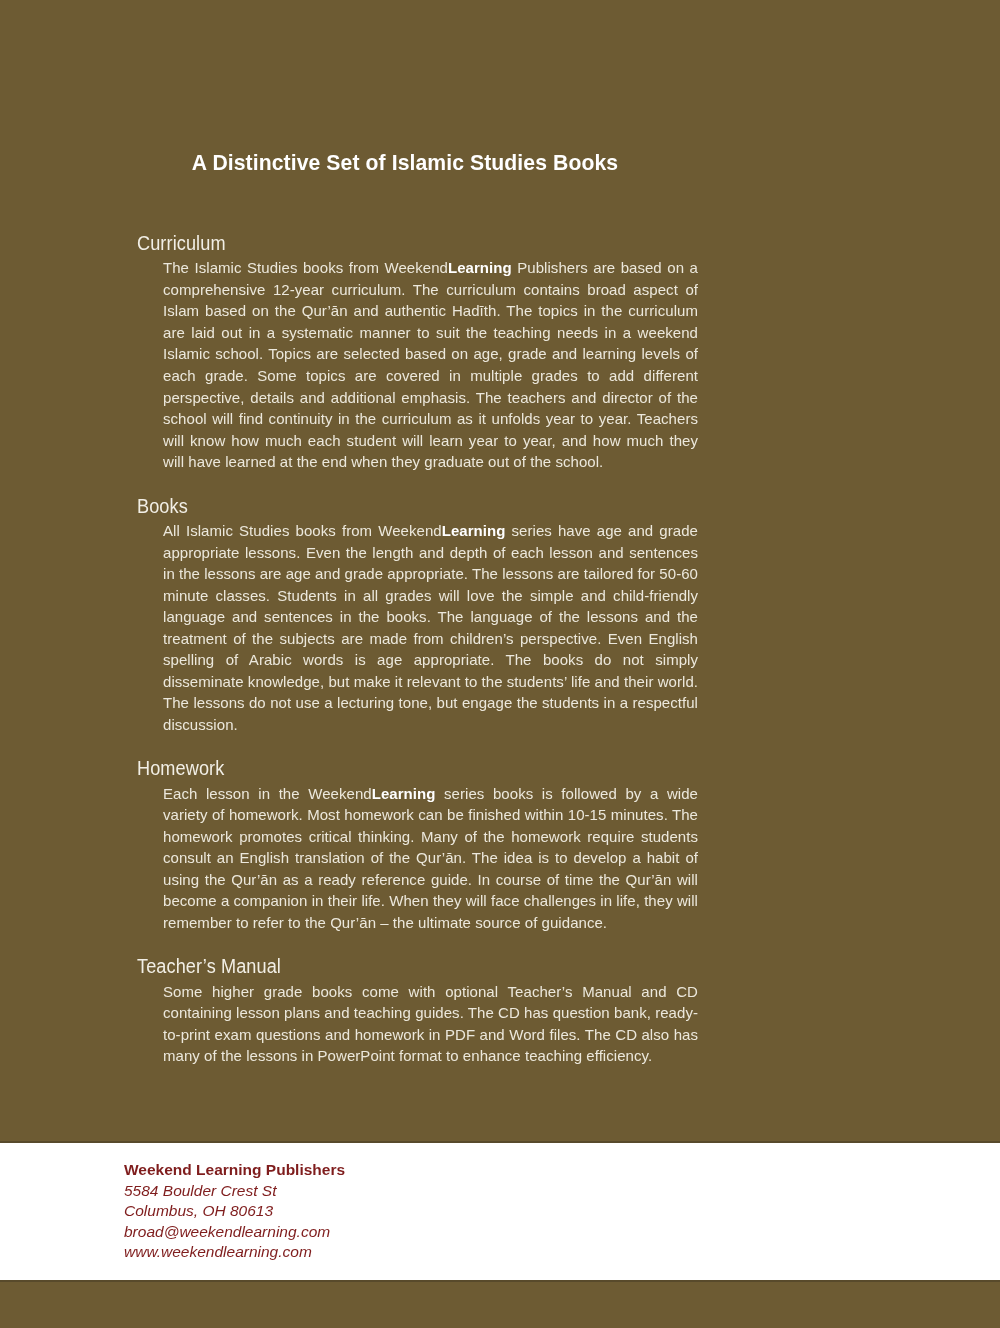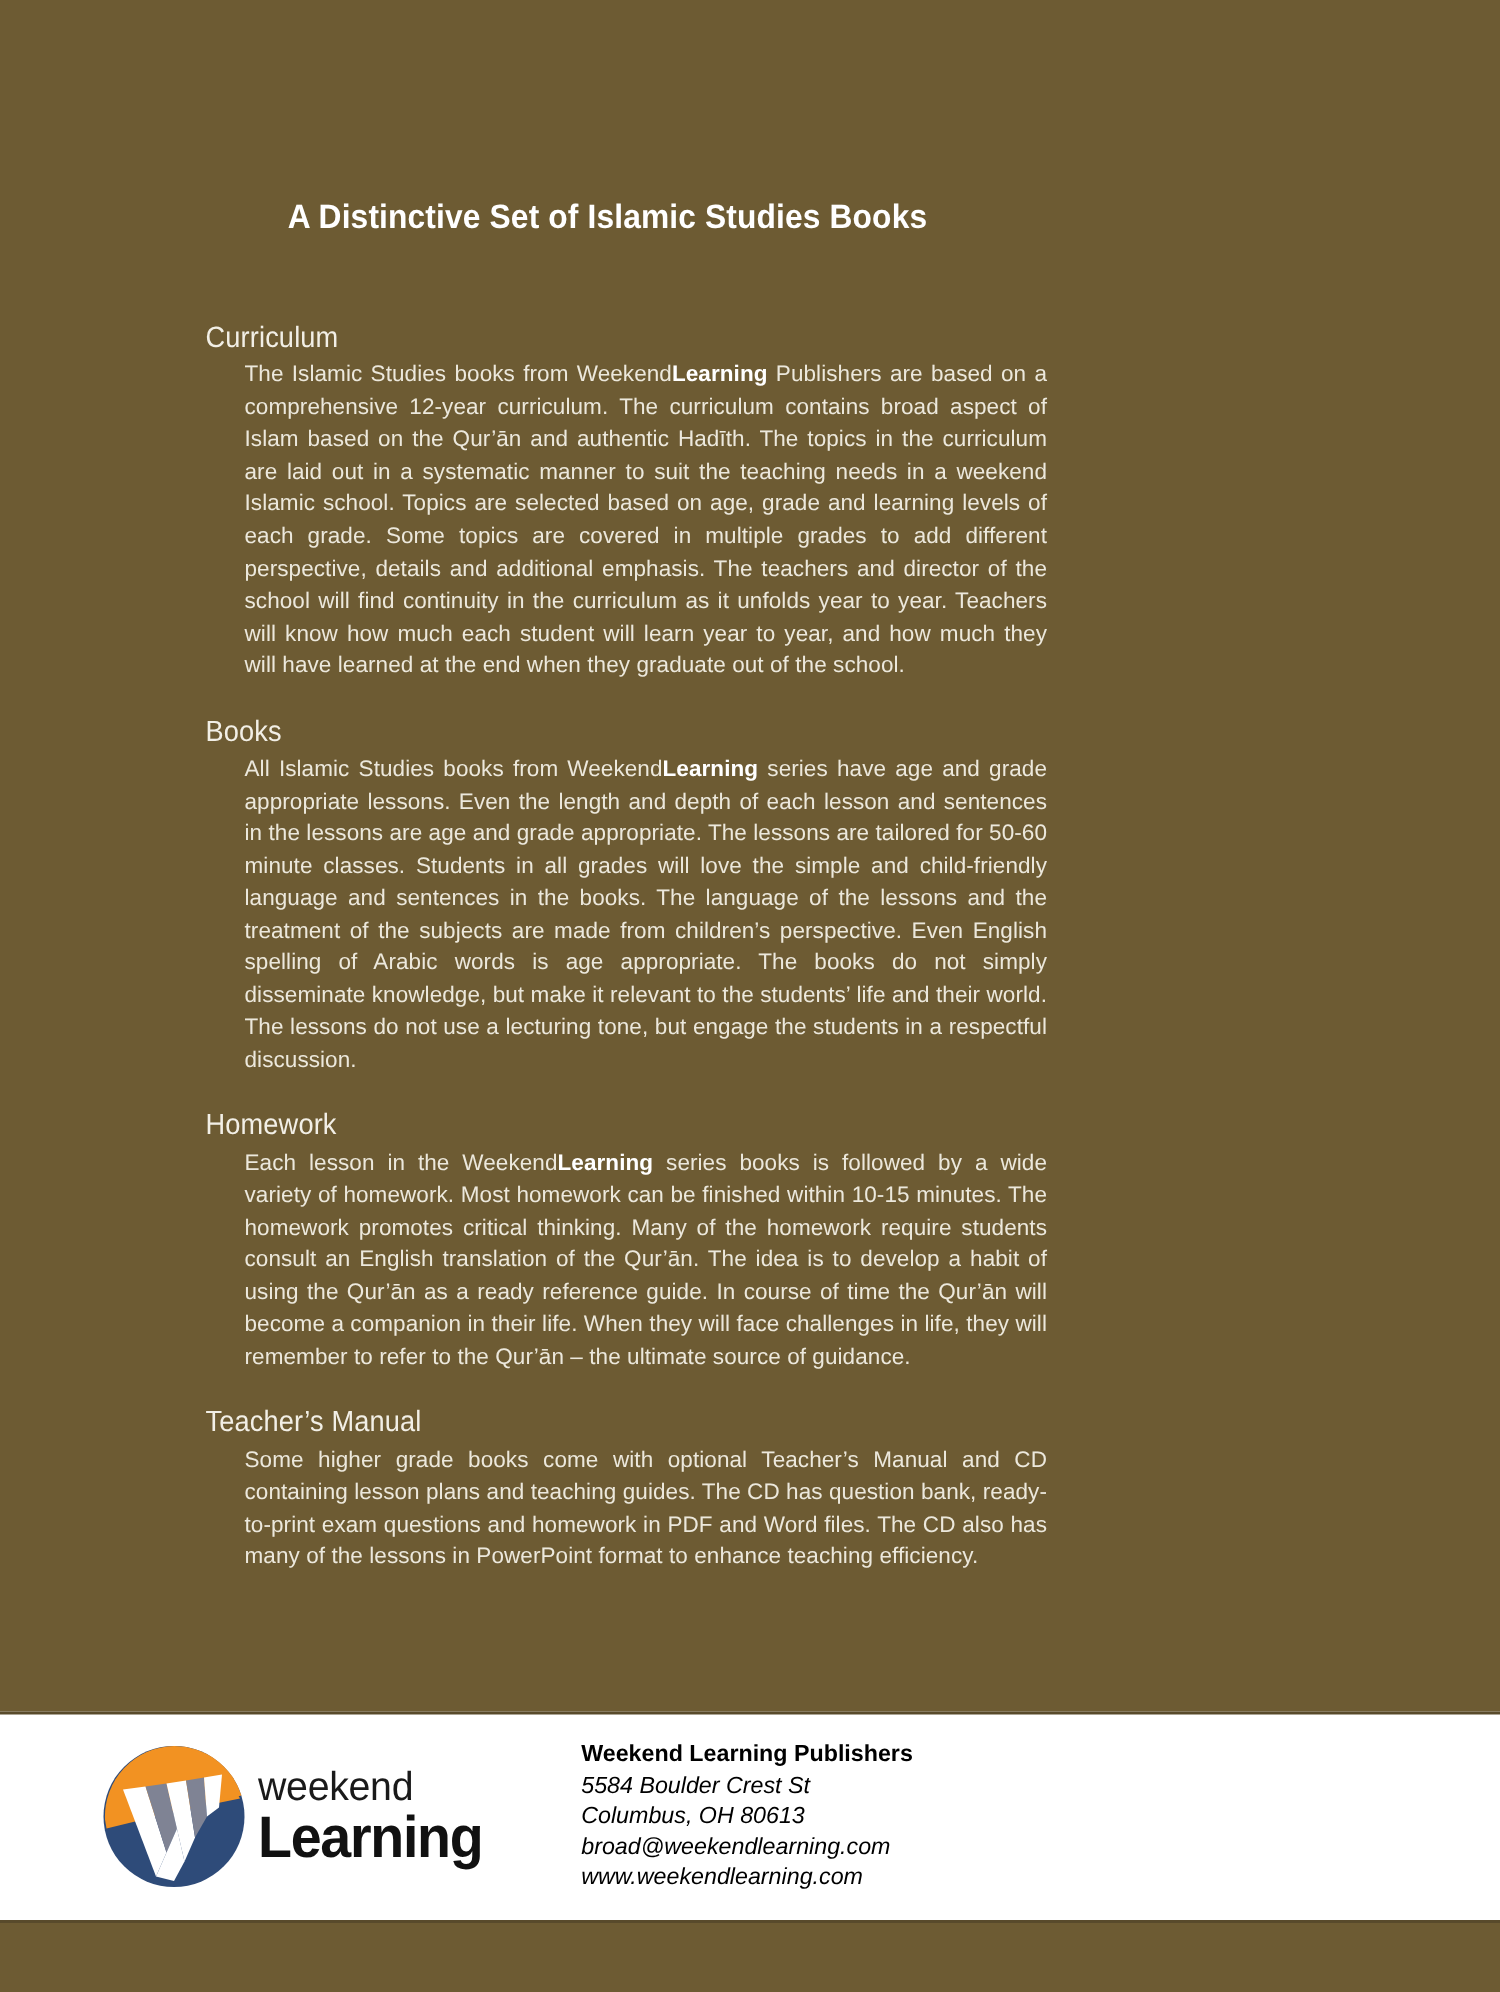--- a/index.html
+++ b/index.html
@@ -19,21 +19,21 @@
   .page {
     position: absolute;
     inset: 0;
     background: #6d5b33;
   }
 
   
   .content {
     position: absolute;
     left: 112px;
-    top: 132px;
+    top: 150px;
     width: 586px;
   }
 
   .page-title {
     font-size: 22.5px;
     font-weight: bold;
     color: #ffffff;
     text-align: center;
     letter-spacing: 0.1px;
     margin: 0 0 56px 0;
@@ -128,21 +128,21 @@
     font-size: 39px;
     font-weight: bold;
     color: #111111;
     letter-spacing: -0.9px;
     transform: scaleX(0.95);
     transform-origin: left center;
   }
 
   .contact-block {
     margin-left: 58px;
-    color: #000000;
+    color: #7f1d1d;
     font-size: 15.5px;
     line-height: 1.33;
   }
   .contact-block .contact-name {
     font-weight: bold;
     display: block;
   }
   .contact-block .contact-line {
     display: block;
     font-weight: normal;
@@ -176,41 +176,20 @@
     <div class="section">
       <h2 class="section-heading">Teacher’s Manual</h2>
       <p class="section-body"><span>Some higher grade books come with optional Teacher’s Manual and CD containing lesson plans and teaching guides. The CD has question bank, ready-to-print exam questions and homework in PDF and Word files. The CD also has many of the lessons in PowerPoint format to enhance teaching efficiency.</span></p>
     </div>
 
   </div>
 
   <div class="footer">
     <div class="footer-inner">
 
-      <div class="logo-block">
-        <svg class="logo-mark" viewBox="0 0 100 100">
-
-          <circle cx="50" cy="50" r="47" fill="#2e4b79"></circle>
-
-          <path d="M 6 56 A 47 47 0 0 1 94 38 L 6 56 Z" fill="#f29222"></path>
-          <path d="M 4 52 A 47 47 0 0 1 50 3 A 47 47 0 0 1 95 36 L 5 58 Z" fill="#f29222"></path>
-
-          <path d="M 16 32 L 31 30 L 45 74 L 38 90 Z" fill="#ffffff"></path>
-          <path d="M 31 30 L 45 28 L 52 58 L 45 74 Z" fill="#7f8394"></path>
-          <path d="M 45 28 L 58 26 L 64 64 L 57 80 Z" fill="#ffffff"></path>
-          <path d="M 58 26 L 70 24 L 72 50 L 64 64 Z" fill="#7f8394"></path>
-          <path d="M 70 24 L 82 22 L 80 44 L 72 50 Z" fill="#ffffff"></path>
-
-          <path d="M 38 90 L 45 74 L 52 58 L 57 80 L 50 93 Z" fill="#ffffff"></path>
-        </svg>
-        <div class="wordmark">
-          <span class="wm-top">weekend</span>
-          <span class="wm-bottom">Learning</span>
-        </div>
-      </div>
 
       <div class="contact-block">
         <span class="contact-name">Weekend Learning Publishers</span>
         <span class="contact-line">5584 Boulder Crest St</span>
         <span class="contact-line">Columbus, OH 80613</span>
         <span class="contact-line">broad@weekendlearning.com</span>
         <span class="contact-line">www.weekendlearning.com</span>
       </div>
 
     </div>

